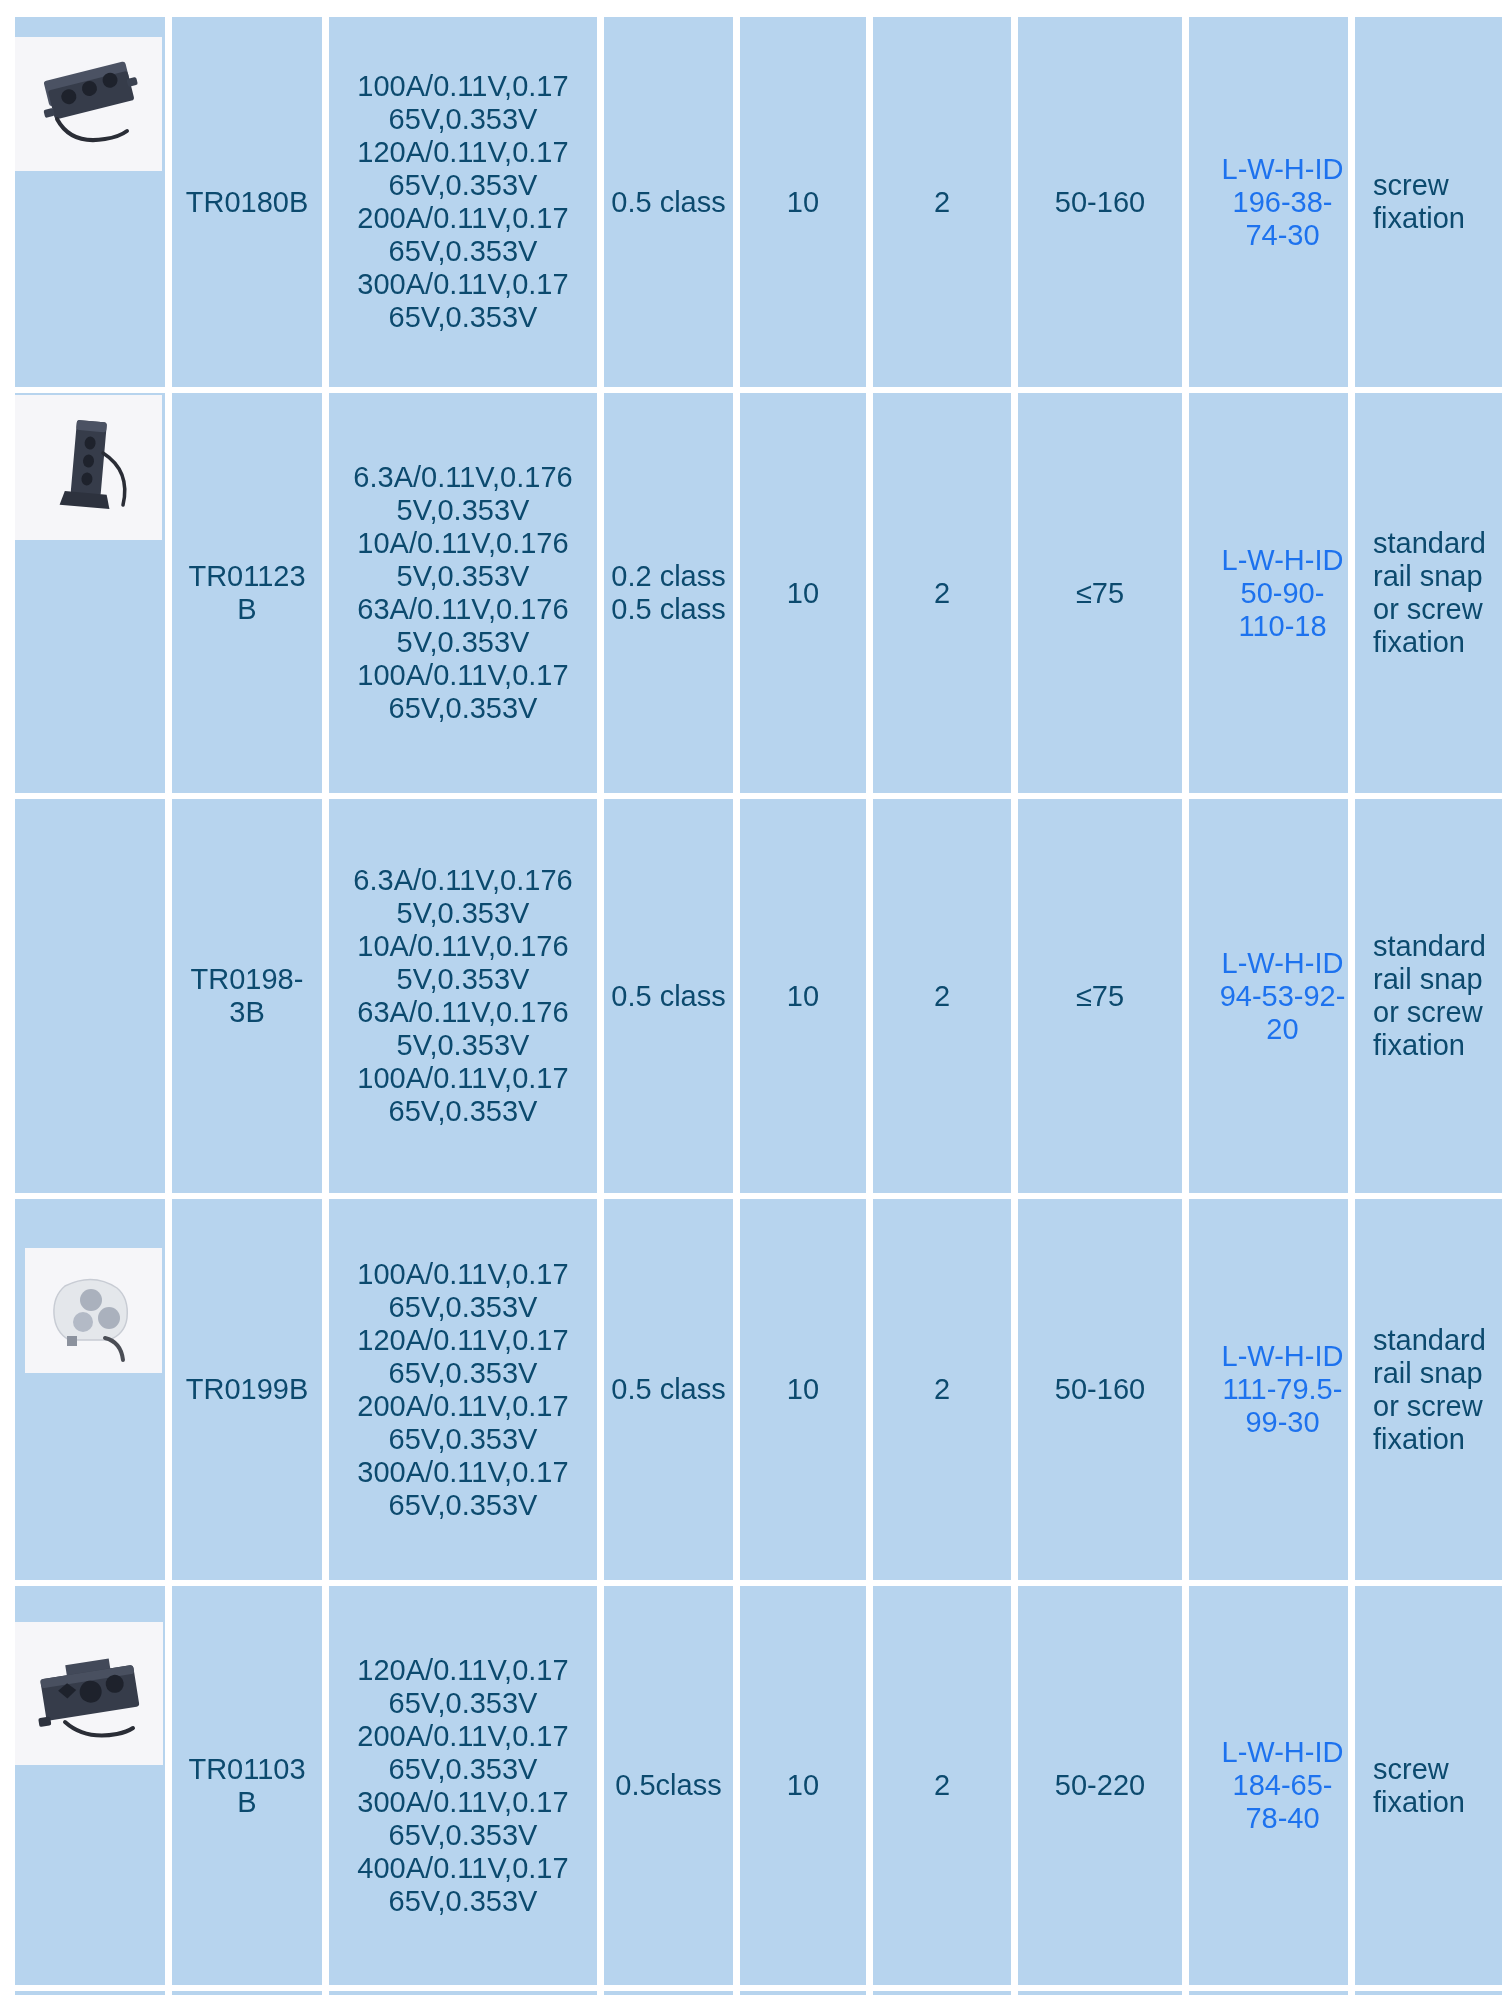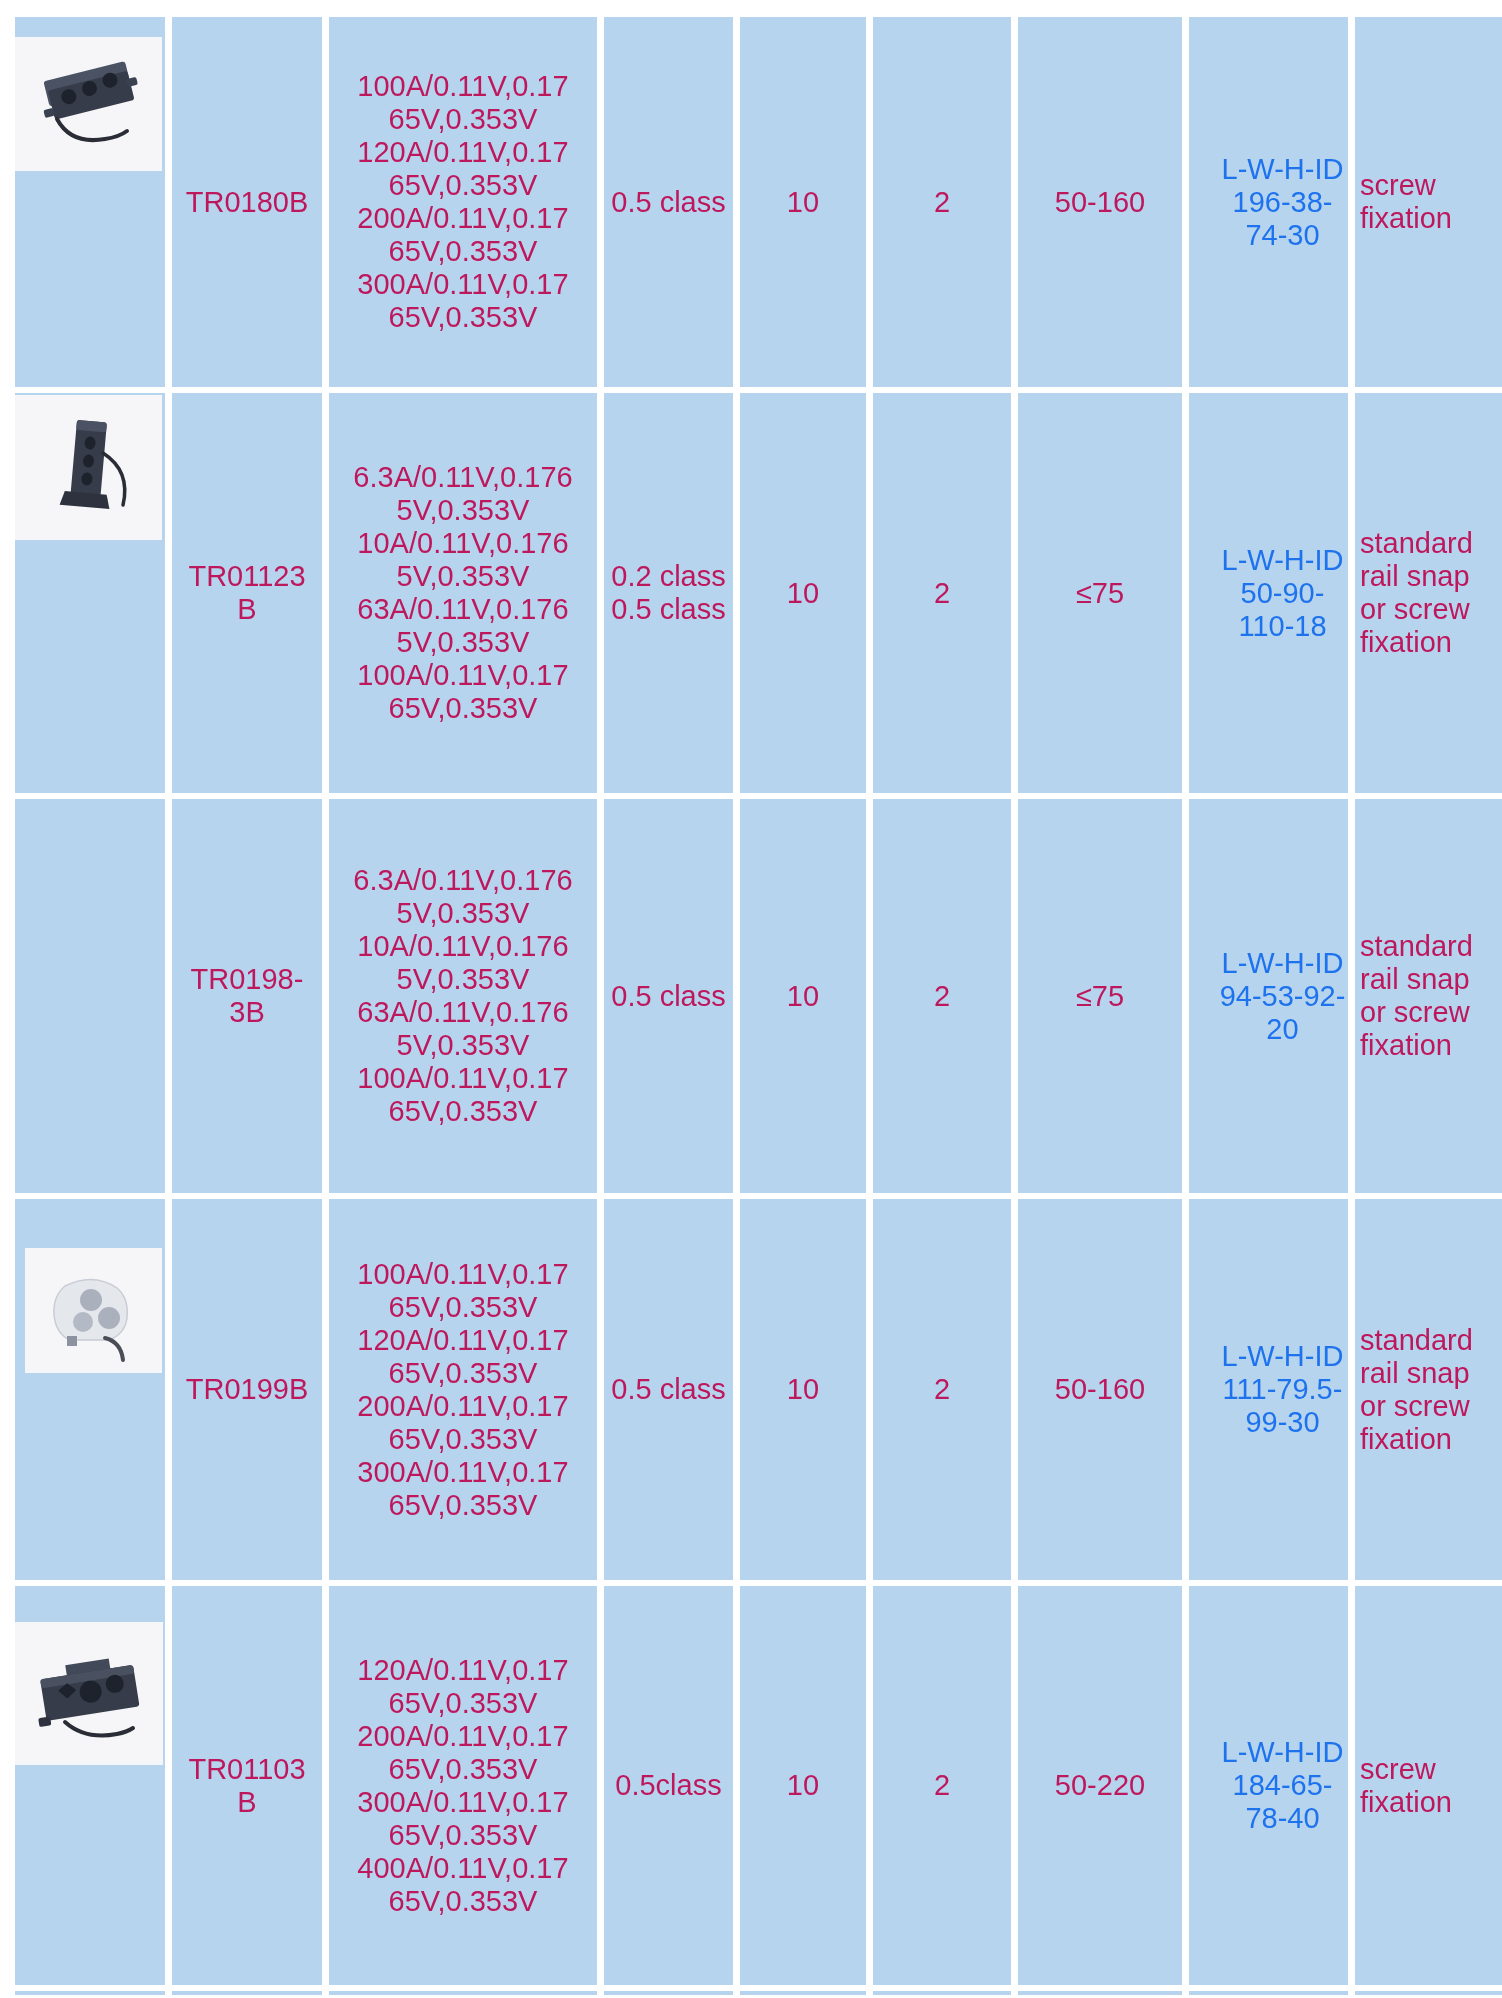--- a/index.html
+++ b/index.html
@@ -16,25 +16,25 @@
     padding:17px 0 0 15px;
     width:1431px;
   }
   .row{display:contents;}
   .cell{
     background:#b7d4ee;
     display:flex;align-items:center;justify-content:center;
     text-align:center;
     white-space:pre-line;
     font-size:29px;line-height:33px;
-    color:#be185d;
+    color:#0c4a6e;
     overflow:hidden;
   }
   .cell.dims{color:#1d72ee;padding-left:28px;}
-  .cell.fix{justify-content:flex-start;text-align:left;padding-left:5px;}
+  .cell.fix{justify-content:flex-start;text-align:left;padding-left:18px;}
   .cell.img-cell{position:relative;}
   .photo{
     position:absolute;
     background:#f6f6f9;
     display:flex;align-items:center;justify-content:center;
   }
   .photo svg{display:block;width:100%;height:100%;}
   .sliver{height:4px;}
 </style>
 </head>

